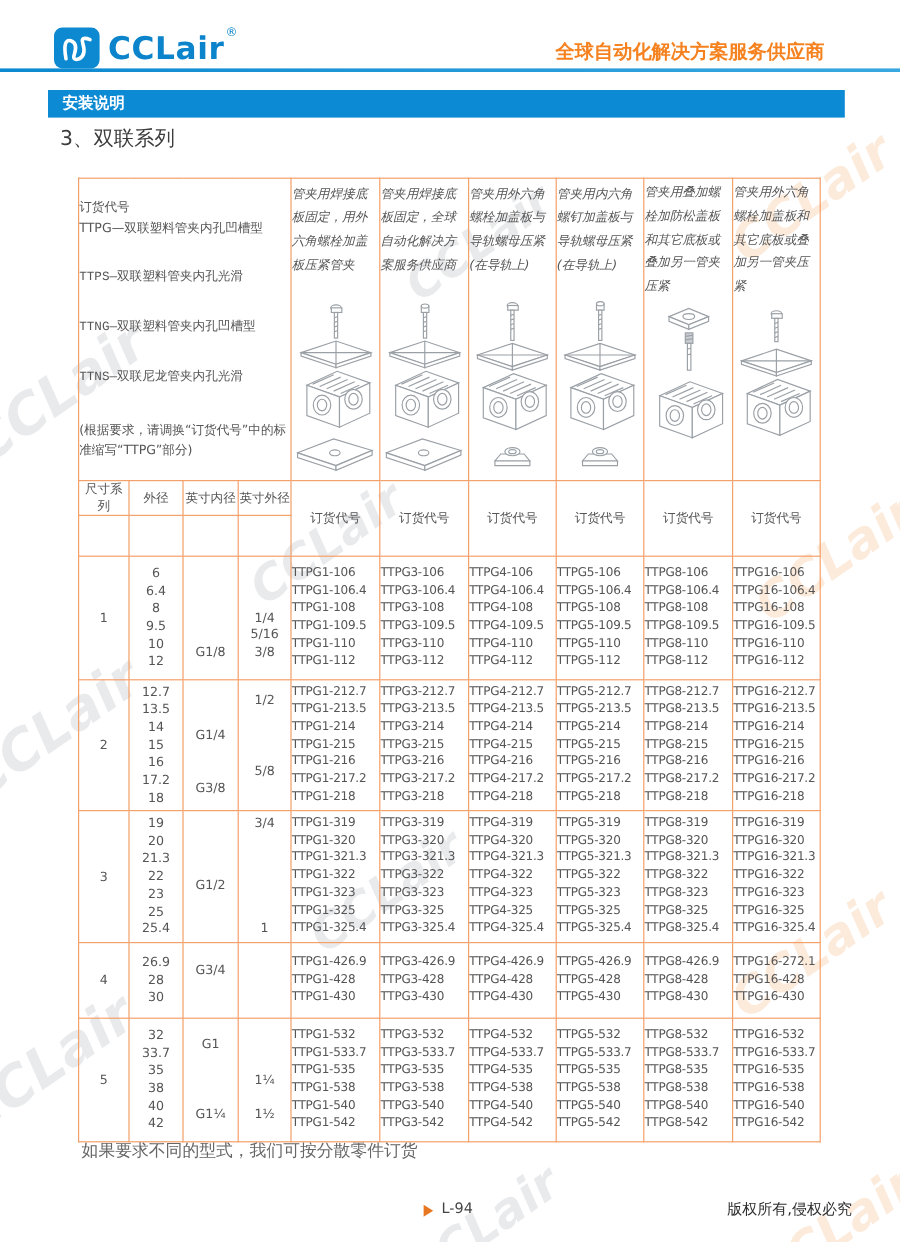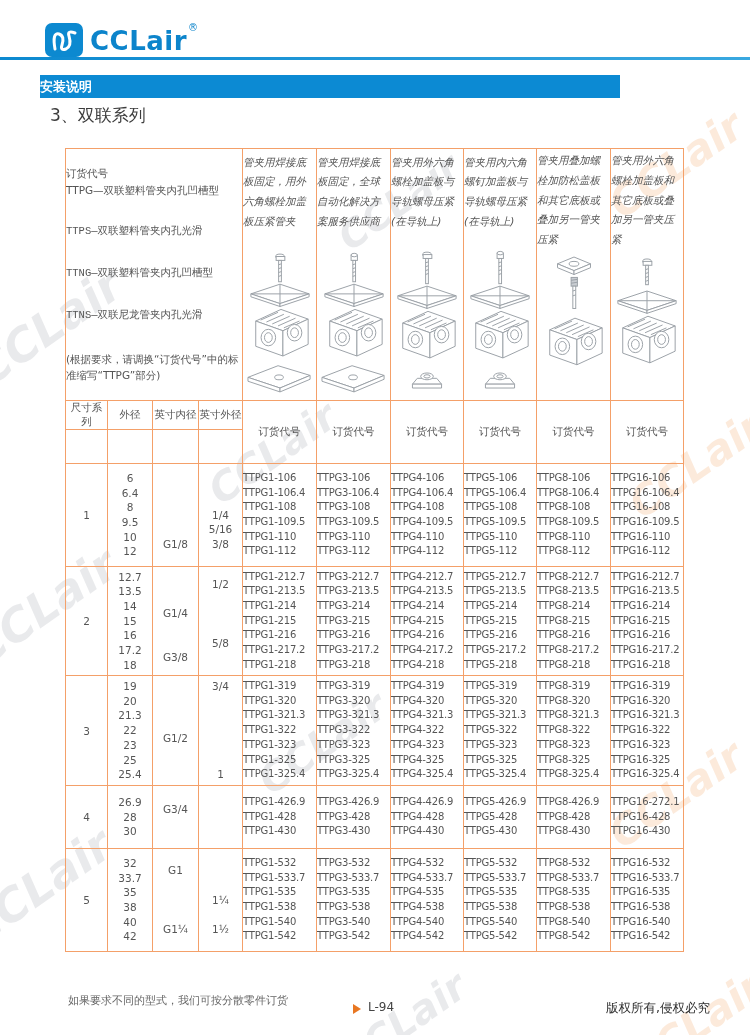--- a/index.html
+++ b/index.html
@@ -17,23 +17,23 @@
   
   .logo-box{position:absolute;left:45px;top:23px;width:38px;height:34px;
             background:#0c89d0;border-radius:7px;z-index:2;}
   .logo-word{position:absolute;left:90px;top:26px;font-size:26px;font-weight:bold;
              color:#0c84cb;letter-spacing:0.5px;z-index:2;}
   .logo-reg{position:absolute;left:188px;top:22px;font-size:10px;color:#0c84cb;z-index:2;}
   .tagline{position:absolute;right:63px;top:33px;font-size:16px;font-weight:bold;
            color:#f5821f;z-index:2;}
   .head-rule{position:absolute;left:0;top:57px;width:750px;height:3px;
              background:linear-gradient(90deg,#0c89d0,#39a8e0);z-index:2;}
-  .section-bar{position:absolute;left:40px;top:75px;width:580px;height:23px;
+  .section-bar{position:absolute;left:40px;top:75px;width:664px;height:23px;
                background:#0c8ad3;color:#ffffff;font-size:13px;font-weight:bold;
-               line-height:23px;box-sizing:border-box;z-index:2;}
+               line-height:23px;padding-left:12px;box-sizing:border-box;z-index:2;}
   .page-title{position:absolute;left:50px;top:104px;font-size:17px;color:#3c3c3c;
               font-weight:500;z-index:2;}
   .standard-note{position:absolute;right:65px;top:125px;font-size:12px;color:#3c3c3c;z-index:2;}
   
   table.main{position:absolute;left:65px;top:148px;width:618px;z-index:1;
              border-collapse:collapse;table-layout:fixed;}
   table.main td{border:1px solid #f4a069;padding:0;vertical-align:middle;
                 font-size:10.5px;color:#555;overflow:hidden;}
   td.desc-cell{vertical-align:top;padding:6px 6px 4px 8px;line-height:1.5;}
   .desc-title{margin:0 0 1px 0;}
@@ -44,21 +44,21 @@
   .type-text{line-height:1.9;font-size:10.5px;color:#555;min-height:96px;}
   .illus{height:148px;display:flex;align-items:center;justify-content:center;}
   td.subhead{height:27px;text-align:center;font-size:10.5px;color:#555;}
   td.subhead-empty{height:33px;}
   td.code-head{text-align:center;font-size:10.5px;color:#555;}
   td.c-center{text-align:center;}
   .lines{white-space:pre-line;line-height:14.7px;font-size:10.5px;}
   .codes .lines{font-size:10px;letter-spacing:-0.2px;}
   td.codes{padding-left:9px;}
   
-  .after-note{position:absolute;left:68px;top:950px;font-size:11px;color:#666;z-index:2;margin-top:43px;}
+  .after-note{position:absolute;left:68px;top:950px;font-size:14px;color:#666;z-index:2;}
   .pagenum{position:absolute;left:353px;top:1000px;font-size:12px;color:#444;z-index:2;
            display:flex;align-items:flex-end;gap:7px;}
   .tri{width:0;height:0;border-left:8px solid #e87722;border-top:5px solid transparent;
        border-bottom:5px solid transparent;display:inline-block;}
   .copyright{position:absolute;right:40px;top:1000px;font-size:12.5px;font-weight:normal;
              color:#2e2e2e;z-index:2;}
 </style>
 </head>
 <body>
 
@@ -76,20 +76,21 @@
   <span class="wm wm-orange" style="left:600px;top:770px;font-size:42px;">CCLair</span>
   <span class="wm wm-orange" style="left:620px;top:1000px;font-size:42px;">CCLair</span>
 
   <div class="logo-box">
     <svg width="38" height="34" viewBox="0 0 38 34">
       <path d="M10 26 Q7 9 14 11 Q20 13 17 22 Q15 28 21 26 Q27 23 24 13 Q22 7 30 10" fill="none" stroke="#ffffff" stroke-width="3" stroke-linecap="round"></path>
     </svg>
   </div>
   <div class="logo-word">CCLair</div>
   <div class="logo-reg">®</div>
+  <div class="tagline">全球自动化解决方案服务供应商</div>
   <div class="head-rule"></div>
   <div class="section-bar">安装说明</div>
 
   <div class="page-title">3、双联系列</div>
 
   <table class="main">
     <colgroup>
       <col style="width:42px">
         <col style="width:45px">
         <col style="width:46px">

